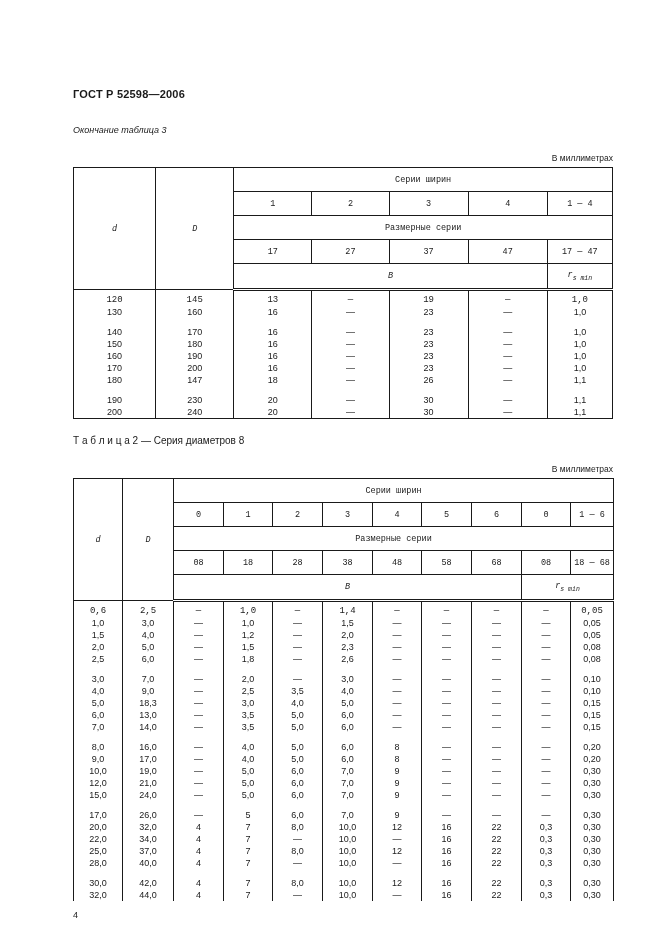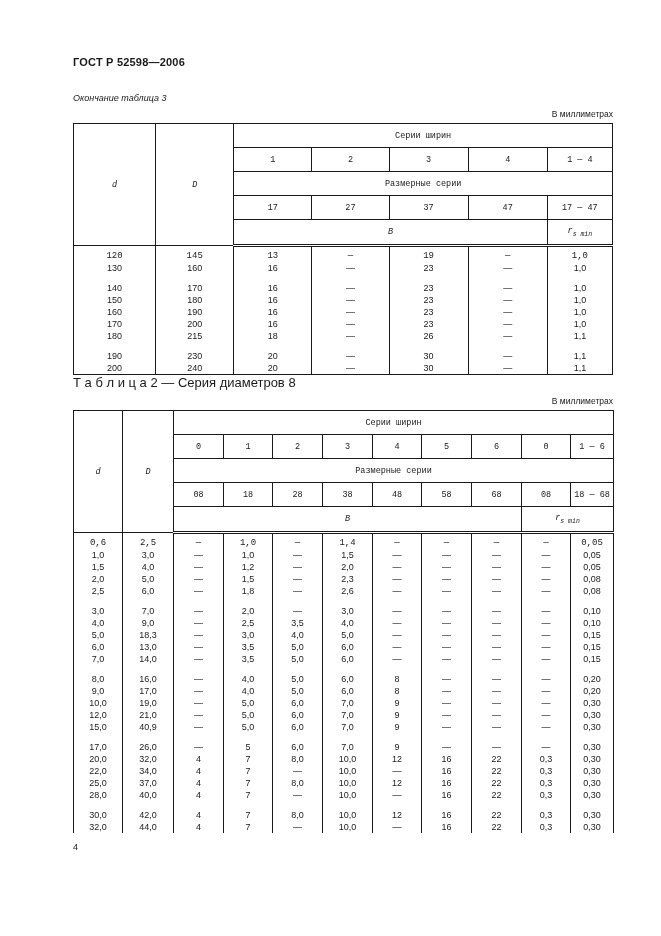--- a/index.html
+++ b/index.html
@@ -3,27 +3,27 @@
 <meta charset="utf-8">
 <style>
   html,body { margin:0; padding:0; background:#e8e8e8; }
   .page {
     position:relative;
     width:661px; height:936px;
     background:#ffffff;
     font-family:"Liberation Sans", sans-serif;
     color:#1a1a1a;
     box-sizing:border-box;
-    padding:56px 48px 0 73px;
+    padding:88px 48px 0 73px;
     overflow:hidden;
   }
   .doc-title { font-size:11px; font-weight:bold; letter-spacing:0.2px; }
   .cont-note { font-size:9px; font-style:italic; margin-top:25px; }
-  .units { font-size:8.5px; text-align:right; width:540px; margin-top:6px; margin-bottom:4px; }
-  .caption2 { font-size:13px; }
+  .units { font-size:8.5px; text-align:right; width:540px; margin-top:18px; margin-bottom:4px; }
+  .caption2 { font-size:10px; margin-top:16px; }
 
   table { border-collapse:collapse; table-layout:fixed; width:540px; }
   table, th, td { border:1px solid #1a1a1a; }
   thead td {
     text-align:center; vertical-align:middle;
     font-size:8.5px; height:23px; padding:0 1px;font-family:Liberation Mono, monospace;
   }
   thead tr.last-head td { height:24px; border-bottom:3px double #1a1a1a; }
   tbody td {
     border-top:none; border-bottom:none;
@@ -144,21 +144,21 @@
           <td>170</td>
           <td>200</td>
           <td>16</td>
           <td>—</td>
           <td>23</td>
           <td>—</td>
           <td>1,0</td>
         </tr>
         <tr>
           <td>180</td>
-          <td>215</td>
+          <td>147</td>
           <td>18</td>
           <td>—</td>
           <td>26</td>
           <td>—</td>
           <td>1,1</td>
         </tr>
         <tr class="gap-row">
           <td></td>
           <td></td>
           <td></td>
@@ -445,21 +445,21 @@
           <td>6,0</td>
           <td>7,0</td>
           <td>9</td>
           <td>—</td>
           <td>—</td>
           <td>—</td>
           <td>0,30</td>
         </tr>
         <tr>
           <td>15,0</td>
-          <td>40,9</td>
+          <td>24,0</td>
           <td>—</td>
           <td>5,0</td>
           <td>6,0</td>
           <td>7,0</td>
           <td>9</td>
           <td>—</td>
           <td>—</td>
           <td>—</td>
           <td>0,30</td>
         </tr>

